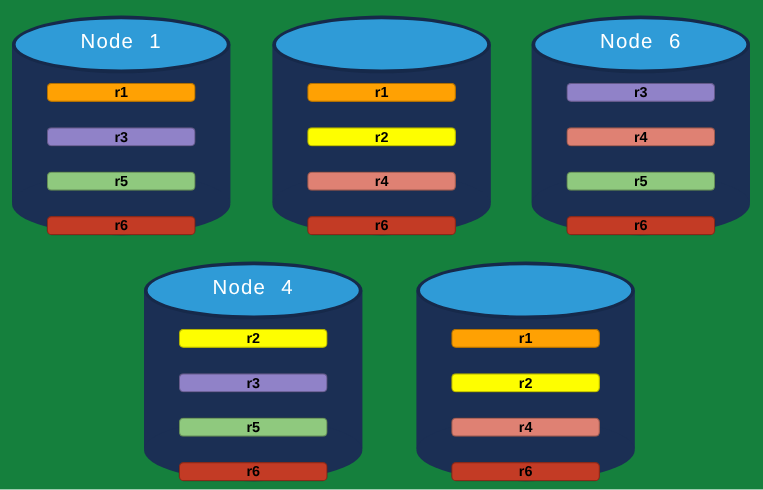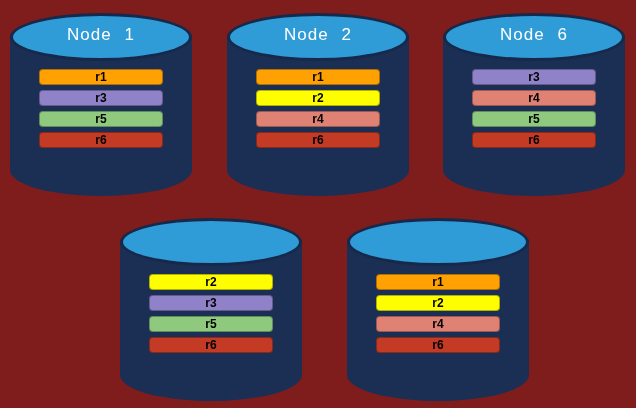--- a/index.html
+++ b/index.html
@@ -4,21 +4,21 @@
 <style>
   html, body {
     margin: 0; padding: 0;
     background: #ffffff;
     font-family: "Liberation Sans", sans-serif;
   }
   .canvas {
     position: relative;
     width: 636px;
     height: 408px;
-    background: #7f1d1d;
+    background: #15803d;
     overflow: hidden;
   }
   .cylinder {
     position: absolute;
     width: 182px;
     height: 185px;
   }
   
   .pos-0 { left: 10px;  top: 11px;  }
   .pos-1 { left: 227px; top: 11px;  }
@@ -63,21 +63,21 @@
     word-spacing: 7px;
   }
   .bars {
     position: absolute;
     left: 50%;
     transform: translateX(-50%);
     top: 58px;
     width: 124px;
     display: flex;
     flex-direction: column;
-    gap: 5px;
+    gap: 21px;
   }
   .bar {
     height: 16px;
     border-radius: 4px;
     border: 1px solid rgba(0,0,0,0.30);
     box-sizing: border-box;
     color: #000000;
     font-size: 12px;
     font-weight: bold;
     line-height: 14px;
@@ -98,21 +98,20 @@
         <div class="bar" style="background: rgb(144, 130, 200);">r3</div>
         <div class="bar" style="background: rgb(143, 201, 126);">r5</div>
         <div class="bar" style="background: rgb(195, 59, 37);">r6</div>
       </div>
   </div>
 
   <div class="cylinder pos-1">
     <div class="cyl-body"></div>
     <div class="cyl-bottom"></div>
     <div class="cyl-top"></div>
-    <div class="node-title">Node 2</div>
     <div class="bars">
         <div class="bar" style="background: rgb(255, 161, 3);">r1</div>
         <div class="bar" style="background: rgb(254, 254, 0);">r2</div>
         <div class="bar" style="background: rgb(223, 129, 115);">r4</div>
         <div class="bar" style="background: rgb(195, 59, 37);">r6</div>
       </div>
   </div>
 
   <div class="cylinder pos-2">
     <div class="cyl-body"></div>
@@ -124,20 +123,21 @@
         <div class="bar" style="background: rgb(223, 129, 115);">r4</div>
         <div class="bar" style="background: rgb(143, 201, 126);">r5</div>
         <div class="bar" style="background: rgb(195, 59, 37);">r6</div>
       </div>
   </div>
 
   <div class="cylinder pos-3">
     <div class="cyl-body"></div>
     <div class="cyl-bottom"></div>
     <div class="cyl-top"></div>
+    <div class="node-title">Node 4</div>
     <div class="bars">
         <div class="bar" style="background: rgb(254, 254, 0);">r2</div>
         <div class="bar" style="background: rgb(144, 130, 200);">r3</div>
         <div class="bar" style="background: rgb(143, 201, 126);">r5</div>
         <div class="bar" style="background: rgb(195, 59, 37);">r6</div>
       </div>
   </div>
 
   <div class="cylinder pos-4">
     <div class="cyl-body"></div>

